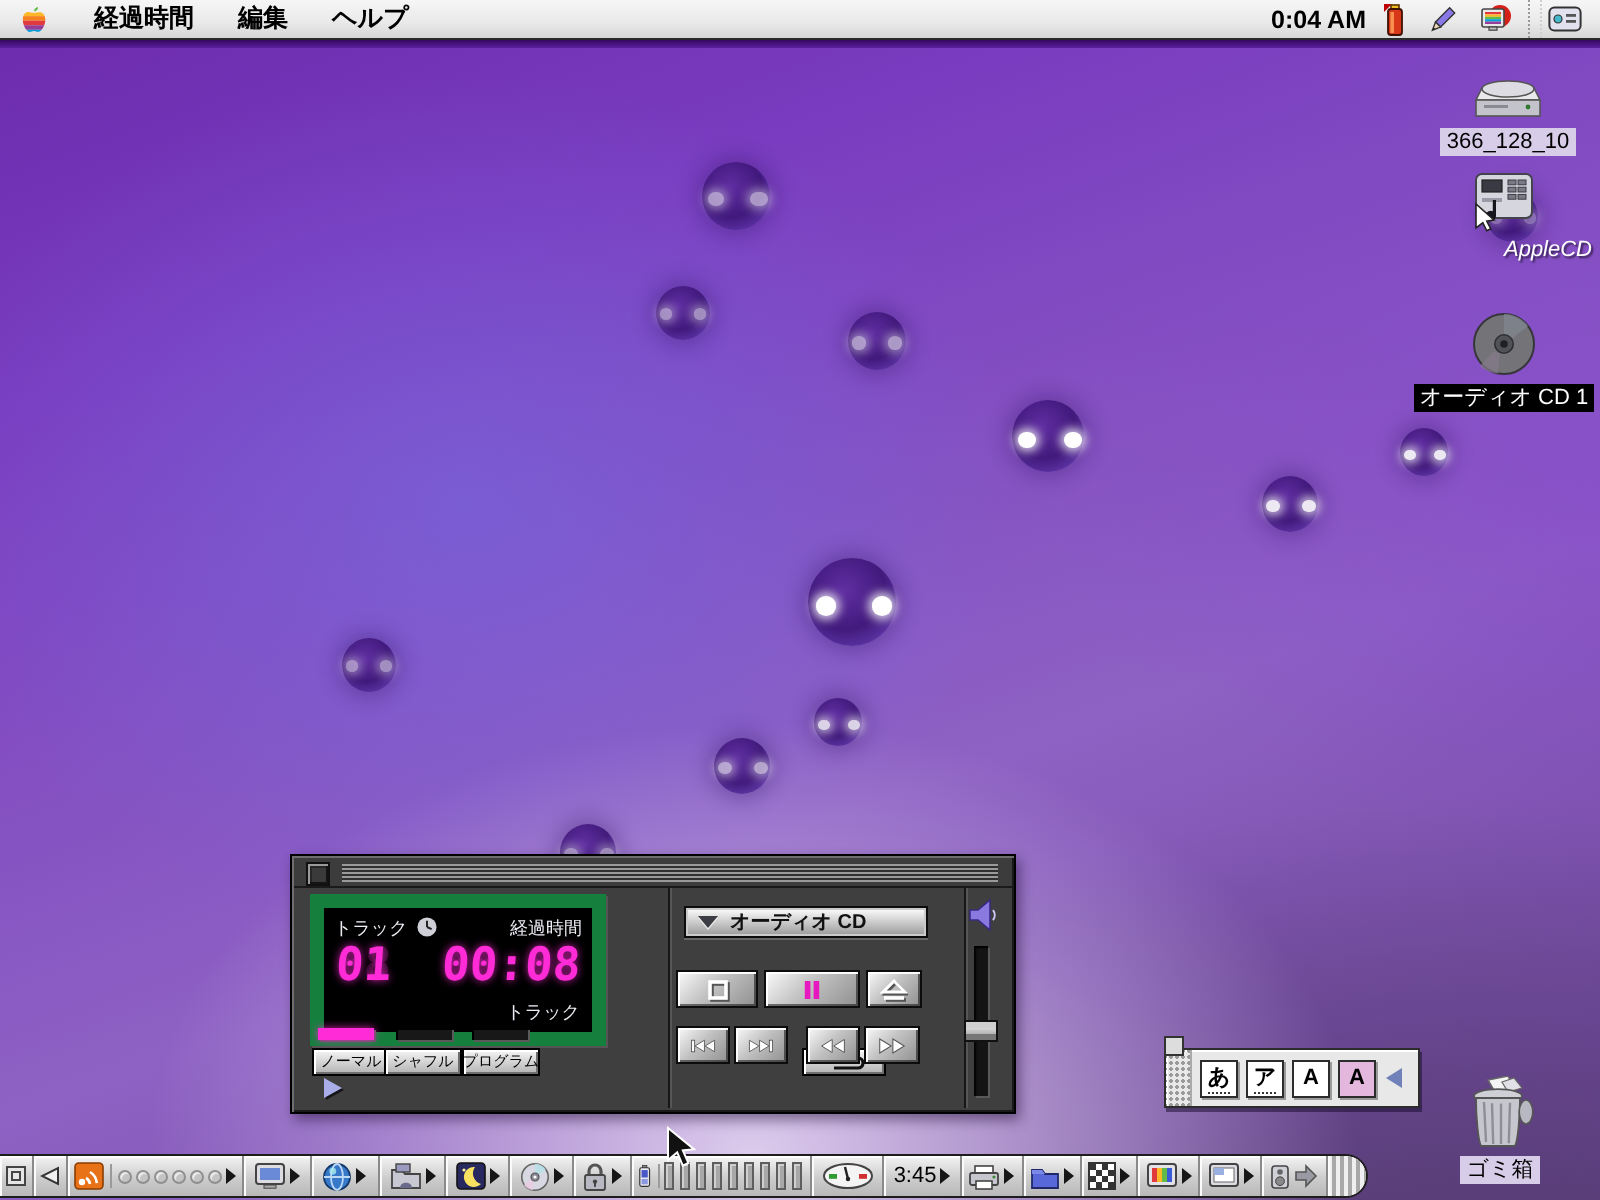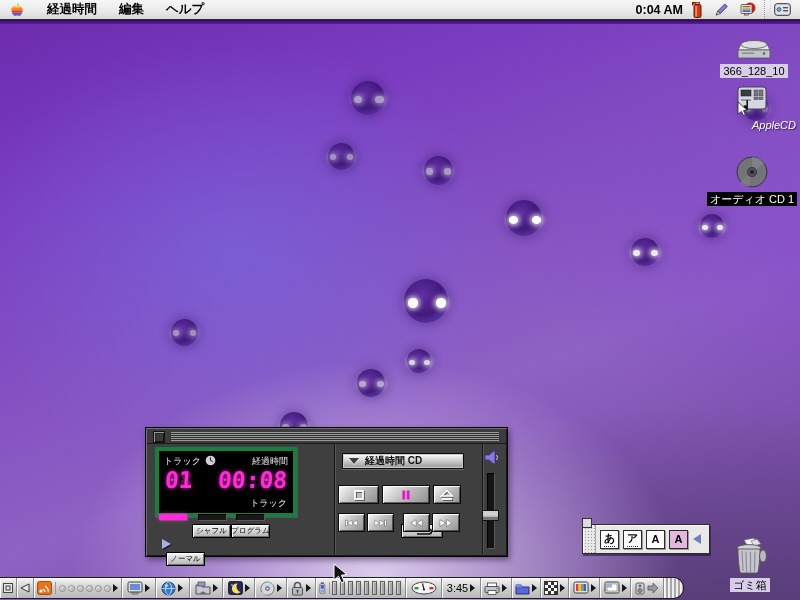--- a/index.html
+++ b/index.html
@@ -63,21 +63,21 @@
     box-shadow:inset 1px 1px 0 #6e6e6e, inset -1px -1px 0 #191919, 2px 3px 6px rgba(20,0,40,.45);
   }
   #titlebar{position:absolute;left:1px;top:1px;right:1px;height:14px;background:#3c3c3c;border-bottom:1px solid #1a1a1a;}
   .t-stripes{position:absolute;left:24px;right:7px;top:3px;height:9px;
     background:repeating-linear-gradient(180deg,#9a9a9a 0,#9a9a9a 1px,#303030 1px,#303030 2px);}
   .closebox{position:absolute;left:6px;top:2px;width:10px;height:10px;background:#3a3a3a;border:1px solid #111;
     box-shadow:inset 1px 1px 0 #9a9a9a, inset -1px -1px 0 #141414, inset 2px 2px 0 #262626;}
   .vdiv{position:absolute;top:16px;bottom:2px;width:1px;background:#161616;box-shadow:1px 0 0 #565656;}
   
   #lcd{position:absolute;left:9px;top:19px;width:134px;height:62px;background:#000;
-    border:4px solid #15803d;box-shadow:inset 1px 1px 0 #000, 1px 1px 0 #555;}
+    border:7px solid #15803d;box-shadow:inset 1px 1px 0 #000, 1px 1px 0 #555;}
   .lcd-small{position:absolute;font-size:9px;color:#ececf4;letter-spacing:0;}
   .lcd-digits{position:absolute;font-family:"DejaVu Sans Mono","Liberation Mono",monospace;
     font-weight:bold;font-size:23px;letter-spacing:0px;transform:skewX(-4deg);}
   .lit{color:#ff2bd6;text-shadow:0 0 4px rgba(255,43,214,.8);}
   .ghost{color:#2e0b28;}
   .lcd-clock{position:absolute;left:46px;top:4px;}
   
   .indicator{position:absolute;top:86px;width:28px;height:6px;background:#181818;
     box-shadow:inset 1px 1px 0 #000, 1px 1px 0 #5a5a5a;}
   .indicator.lit-ind{background:#ff2bd6;box-shadow:0 0 4px rgba(255,43,214,.8),1px 1px 0 #5a5a5a;}
@@ -295,36 +295,36 @@
     <span class="lcd-digits lit" style="left:6px;top:16px;">01</span>
     <span class="lcd-digits ghost" style="right:6px;top:16px;">88:88</span>
     <span class="lcd-digits lit" style="right:6px;top:16px;">00:08</span>
     <span class="lcd-small" style="right:6px;bottom:3px;">トラック</span>
   </div>
 
   <span class="indicator lit-ind" style="left:13px;"></span>
   <span class="indicator" style="left:52px;"></span>
   <span class="indicator" style="left:90px;"></span>
 
-  <button class="mode-btn" style="left:20px;margin-top:28px;">ノーマル</button>
+  <button class="mode-btn" style="left:10px;">ノーマル</button>
   <button class="mode-btn" style="left:46px;">シャフル</button>
   <button class="mode-btn" style="left:85px;">プログラム</button>
 
   <button class="repeat-btn">
     <svg width="24" height="9" viewBox="0 0 24 9">
       <path d="M7,2 H19 a2.5,2.5 0 0 1 0,5 H7" fill="none" stroke="#111" stroke-width="1.6"></path>
       <polygon points="8,-0.5 8,4.5 2,2" fill="#111"></polygon>
     </svg>
   </button>
 
   <span class="disclosure"></span>
 
   <div class="dropdown">
     <span class="dd-arrow"></span>
-    <span>経過時間 CD</span>
+    <span>オーディオ CD</span>
   </div>
 
   <button class="tbtn" style="left:192px;top:57px;width:41px;">
     <svg width="12" height="12" viewBox="0 0 12 12">
       <rect x="2" y="2" width="8" height="8" fill="none" stroke="#fff" stroke-width="1.8" style="filter:drop-shadow(1px 1px 0 #555)"></rect>
     </svg>
   </button>
   <button class="tbtn" style="left:236px;top:57px;width:48px;">
     <svg width="12" height="12" viewBox="0 0 12 12">
       <rect x="2.4" y="1.5" width="2.8" height="9" fill="#e818c0"></rect>

